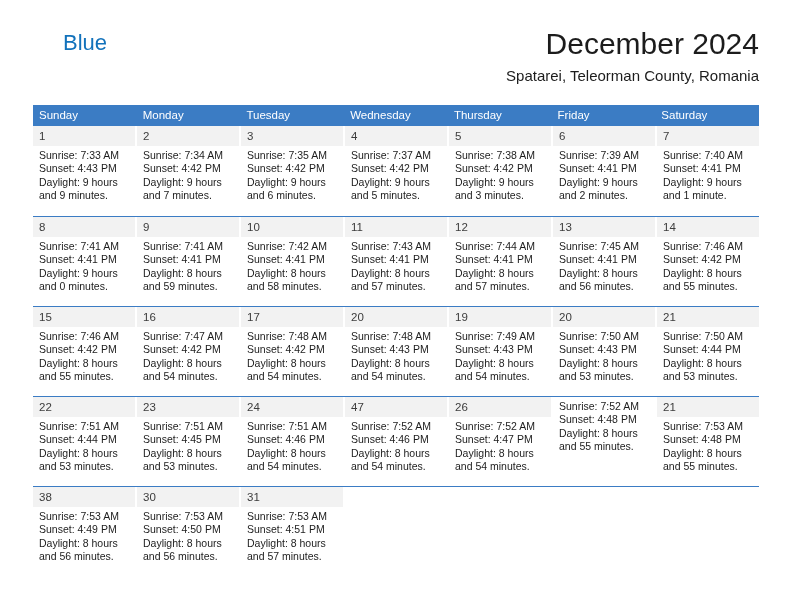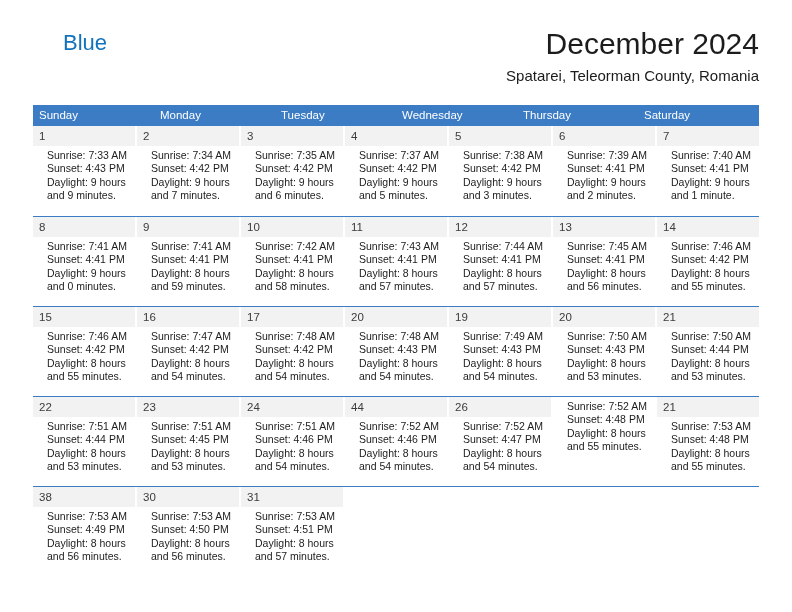--- a/index.html
+++ b/index.html
@@ -128,21 +128,20 @@
     padding: 2px 0 2px 6px;
     height: 20px;
     box-sizing: border-box;
   }
   .day-cell.empty .day-num { background: #ffffff; }
   .day-info {
     padding: 3px 4px 0 6px;
     font-size: 10.5px;
     line-height: 13.4px;
     color: #1c1c1c;
-    margin-left: 8px;
   }
   .day-info div { white-space: nowrap; }
 </style>
 </head>
 <body>
 
 <div class="page">
 
   <div class="header">
 
@@ -157,20 +156,21 @@
 
   </div>
 
   <div class="calendar">
     <div class="dow-row">
       <div class="dow-cell">Sunday</div>
       <div class="dow-cell">Monday</div>
       <div class="dow-cell">Tuesday</div>
       <div class="dow-cell">Wednesday</div>
       <div class="dow-cell">Thursday</div>
+      <div class="dow-cell">Friday</div>
       <div class="dow-cell">Saturday</div>
     </div>
 
     <div id="weeks-container">
         <div class="week-row">
           <div class="day-cell">
             <div class="day-num">1</div>
             <div class="day-info">
               <div>Sunrise: 7:33 AM</div>
               <div>Sunset: 4:43 PM</div>
@@ -385,21 +385,21 @@
           <div class="day-cell">
             <div class="day-num">24</div>
             <div class="day-info">
               <div>Sunrise: 7:51 AM</div>
               <div>Sunset: 4:46 PM</div>
               <div>Daylight: 8 hours</div>
               <div>and 54 minutes.</div>
             </div>
           </div>
           <div class="day-cell">
-            <div class="day-num">44</div>
+            <div class="day-num">47</div>
             <div class="day-info">
               <div>Sunrise: 7:52 AM</div>
               <div>Sunset: 4:46 PM</div>
               <div>Daylight: 8 hours</div>
               <div>and 54 minutes.</div>
             </div>
           </div>
           <div class="day-cell">
             <div class="day-num">26</div>
             <div class="day-info">

